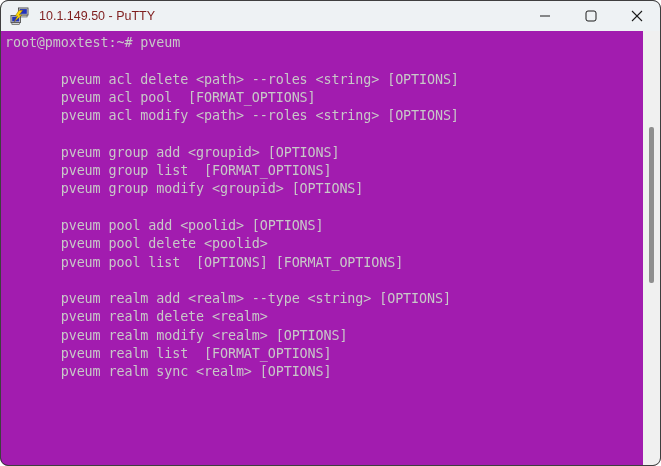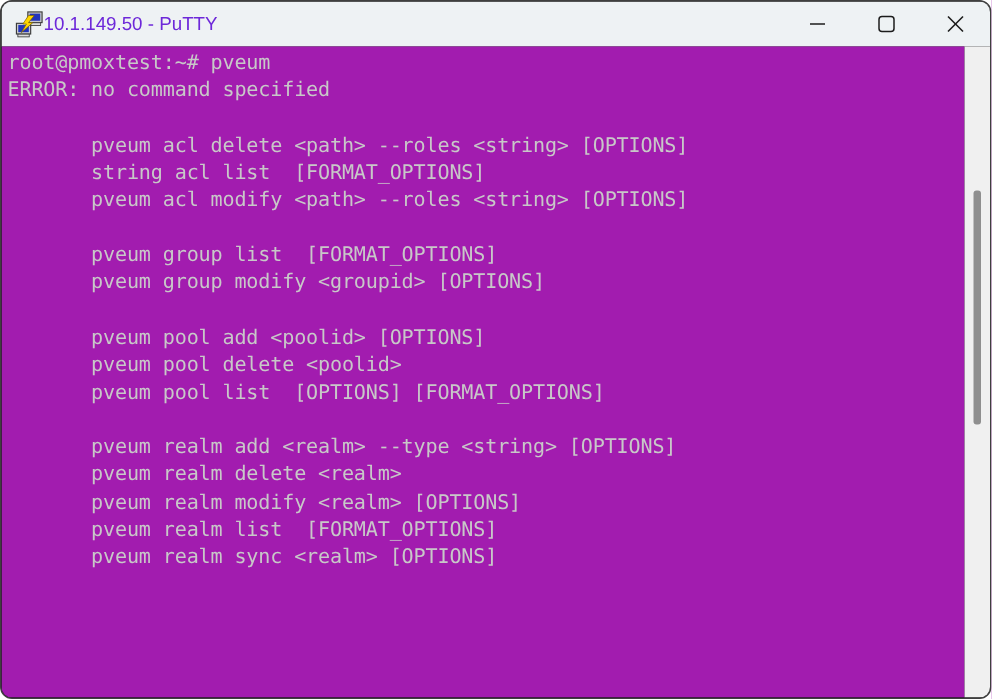--- a/index.html
+++ b/index.html
@@ -15,21 +15,22 @@
   }
 
   
   .titlebar {
     flex: 0 0 30px; height: 30px;
     background: #eef2f4;
     display: flex; align-items: center;
   }
   .titlebar-icon { margin-left: 9px; width: 19px; height: 19px; flex: 0 0 auto; display: flex; }
   .titlebar-title {
-    font-size: 12.5px; color: #6d28d9;
+    margin-left: 10px;
+    font-size: 12.5px; color: #7f1d1d;
     white-space: nowrap;
   }
   .titlebar-controls { margin-left: auto; display: flex; height: 100%; }
   .ctrl-btn {
     width: 46px; height: 100%;
     display: flex; align-items: center; justify-content: center;
     background: transparent; border: none; cursor: default;
   }
 
   
@@ -99,26 +100,26 @@
           <line x1="18" y1="10" x2="28" y2="20" stroke="#1c1c1c" stroke-width="1.1"></line>
           <line x1="28" y1="10" x2="18" y2="20" stroke="#1c1c1c" stroke-width="1.1"></line>
         </svg>
       </button>
     </div>
   </div>
 
   <div class="body">
     <div class="terminal">
         <div class="term-line">root@pmoxtest:~# pveum</div>
-        <div class="term-line">ERROR: no command specified</div>
         <div class="term-line">&nbsp;</div>
         <div class="term-line">       pveum acl delete &lt;path&gt; --roles &lt;string&gt; [OPTIONS]</div>
-        <div class="term-line">       string acl list  [FORMAT_OPTIONS]</div>
+        <div class="term-line">       pveum acl pool  [FORMAT_OPTIONS]</div>
         <div class="term-line">       pveum acl modify &lt;path&gt; --roles &lt;string&gt; [OPTIONS]</div>
         <div class="term-line">&nbsp;</div>
+        <div class="term-line">       pveum group add &lt;groupid&gt; [OPTIONS]</div>
         <div class="term-line">       pveum group list  [FORMAT_OPTIONS]</div>
         <div class="term-line">       pveum group modify &lt;groupid&gt; [OPTIONS]</div>
         <div class="term-line">&nbsp;</div>
         <div class="term-line">       pveum pool add &lt;poolid&gt; [OPTIONS]</div>
         <div class="term-line">       pveum pool delete &lt;poolid&gt;</div>
         <div class="term-line">       pveum pool list  [OPTIONS] [FORMAT_OPTIONS]</div>
         <div class="term-line">&nbsp;</div>
         <div class="term-line">       pveum realm add &lt;realm&gt; --type &lt;string&gt; [OPTIONS]</div>
         <div class="term-line">       pveum realm delete &lt;realm&gt;</div>
         <div class="term-line">       pveum realm modify &lt;realm&gt; [OPTIONS]</div>

